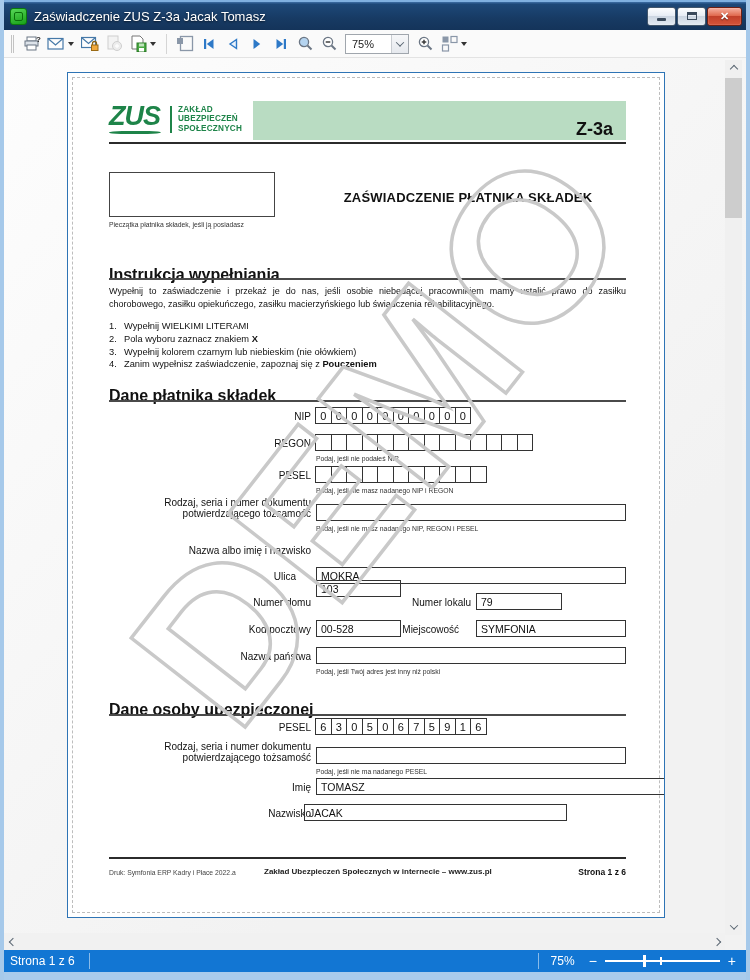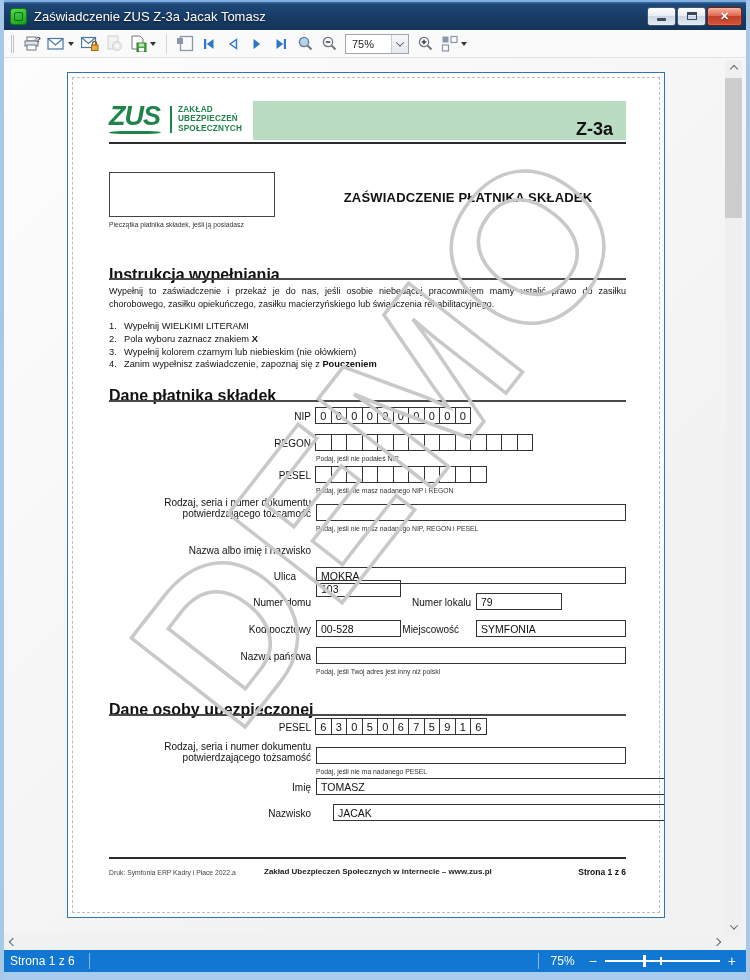--- a/index.html
+++ b/index.html
@@ -393,21 +393,21 @@
         <div>Rodzaj, seria i numer dokumentu</div>
         <div>potwierdzającego  tożsamość</div>
       </div>
       <div class="ibox" style="left:248px;top:674px;width:310px"></div>
       <div class="hint" style="left:248px;top:695px">Podaj, jeśli nie ma nadanego PESEL</div>
 
       <div class="lbl" style="left:43px;width:200px;top:709px">Imię</div>
       <div class="ibox" style="left:248px;top:705px;width:360px">TOMASZ</div>
 
       <div class="lbl" style="left:43px;width:200px;top:735px">Nazwisko</div>
-      <div class="ibox" style="left:265px;top:731px;width:334px">JACAK</div>
+      <div class="ibox" style="left:236px;top:731px;width:263px">JACAK</div>
 
       <div class="rule" style="left:41px;top:784px;width:517px;height:2px;background:#2b2b2b"></div>
       <div class="footer-small">Druk: Symfonia ERP Kadry i Płace 2022.a</div>
       <div class="footer-mid">Zakład Ubezpieczeń Społecznych  w internecie – www.zus.pl</div>
       <div class="footer-right">Strona  1 z 6</div>
 
       <div class="watermark">DEMO</div>
     </div>
 
     <div class="vscroll">

